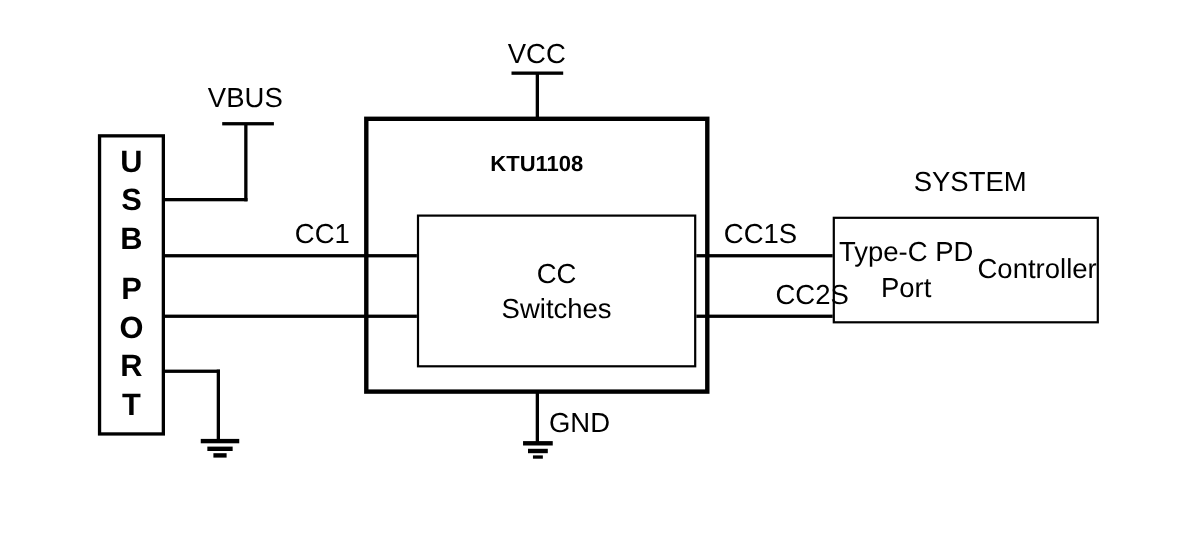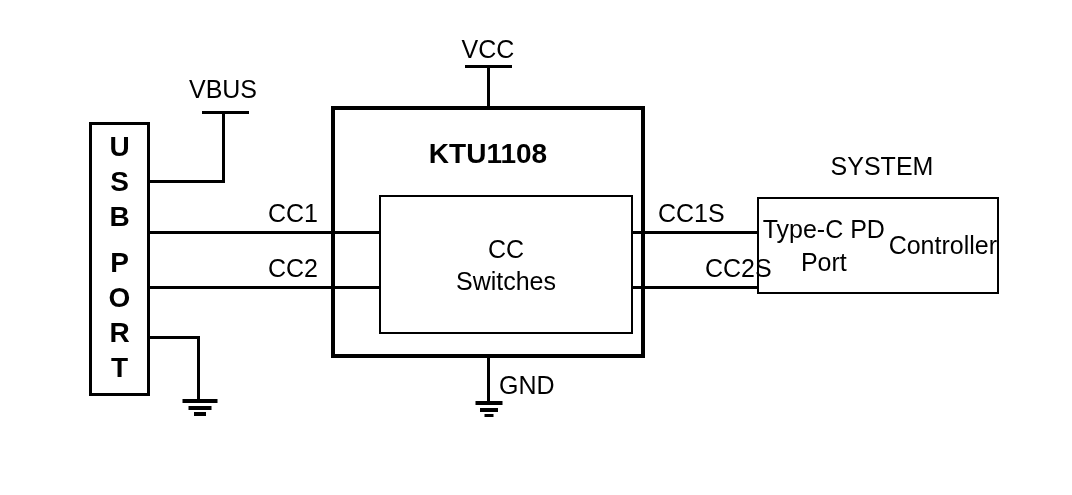--- a/index.html
+++ b/index.html
@@ -67,21 +67,21 @@
     width: 314px; height: 252px;
     border-width: 4px;
     background: transparent;
     z-index: 2;
   }
   .ktu-title {
     position: absolute;
     left: 0; top: 28px;
     width: 100%;
     text-align: center;
-    font-size: 28px;
+    font-size: 20px;
     font-weight: bold;
   }
 
   
   .inner-box {
     left: 379px; top: 195px;
     width: 254px; height: 139px;
     z-index: 3;
     display: flex;
     flex-direction: column;
@@ -174,20 +174,19 @@
   <div class="box controller-box">
     <div class="line">Type-C PD Port</div>
     <div class="line">Controller</div>
   </div>
 
   <div class="label center" style="left:408px; top:36px; width:160px;">VCC</div>
   <div class="label center" style="left:143px; top:76px; width:160px;">VBUS</div>
   <div class="label" style="left:499px; top:372px;">GND</div>
 
   <div class="label right" style="left:150px; top:200px; width:168px;">CC1</div>
-  <div class="label right" style="left:150px; top:255px; width:168px;">CC2</div>
 
   <div class="label" style="left:658px; top:200px;">CC1S</div>
   <div class="label" style="left:658px; top:255px;margin-left:47px;">CC2S</div>
 
   <div class="label center" style="left:782px; top:153px; width:200px;">SYSTEM</div>
 
 </div>
 
 </body></html>

